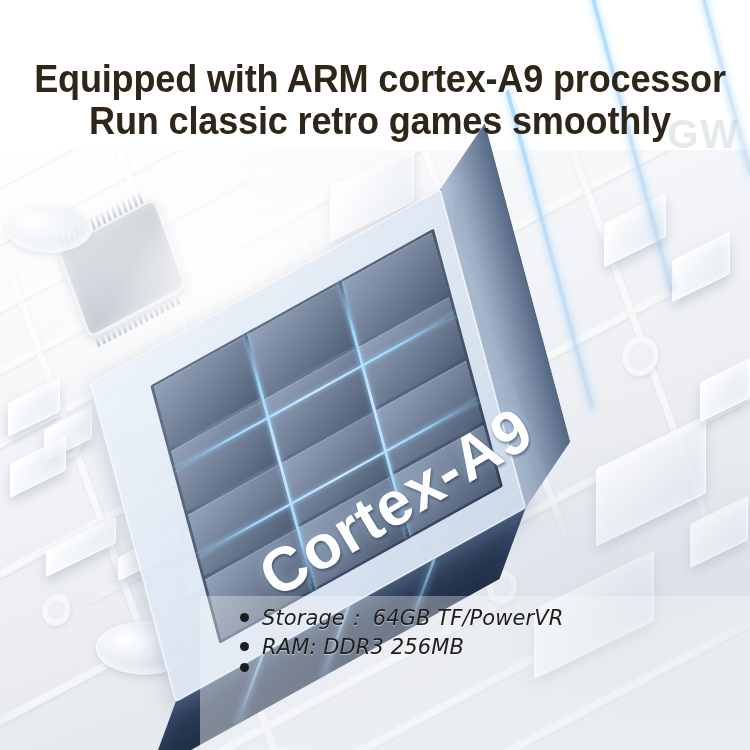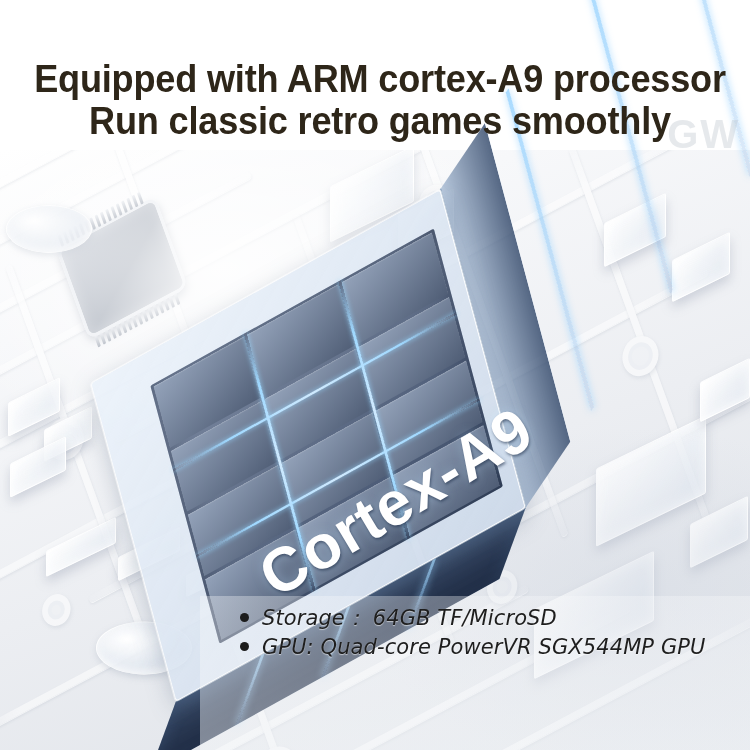--- a/index.html
+++ b/index.html
@@ -397,22 +397,25 @@
     <span class="hl">Equipped with ARM cortex-A9 processor</span>
     <span class="hl">Run classic retro games smoothly</span>
   </div>
 
   <div id="watermark">GW</div>
 
   <div id="spec-panel">
     <ul id="spec-list">
       <li>
         <span class="bullet"></span>
-        <span class="txt">Storage：  64GB TF/MicroSD</span>
+        <span class="txt">Storage：  64GB TF/PowerVR</span>
       </li>
       <li>
         <span class="bullet"></span>
-        <span class="txt">GPU: Quad-core PowerVR SGX544MP GPU</span>
+        <span class="txt">RAM: DDR3 256MB</span>
+      </li>
+      <li>
+        <span class="bullet"></span>
       </li>
     </ul>
   </div>
 
 </div>
 
 </body></html>

